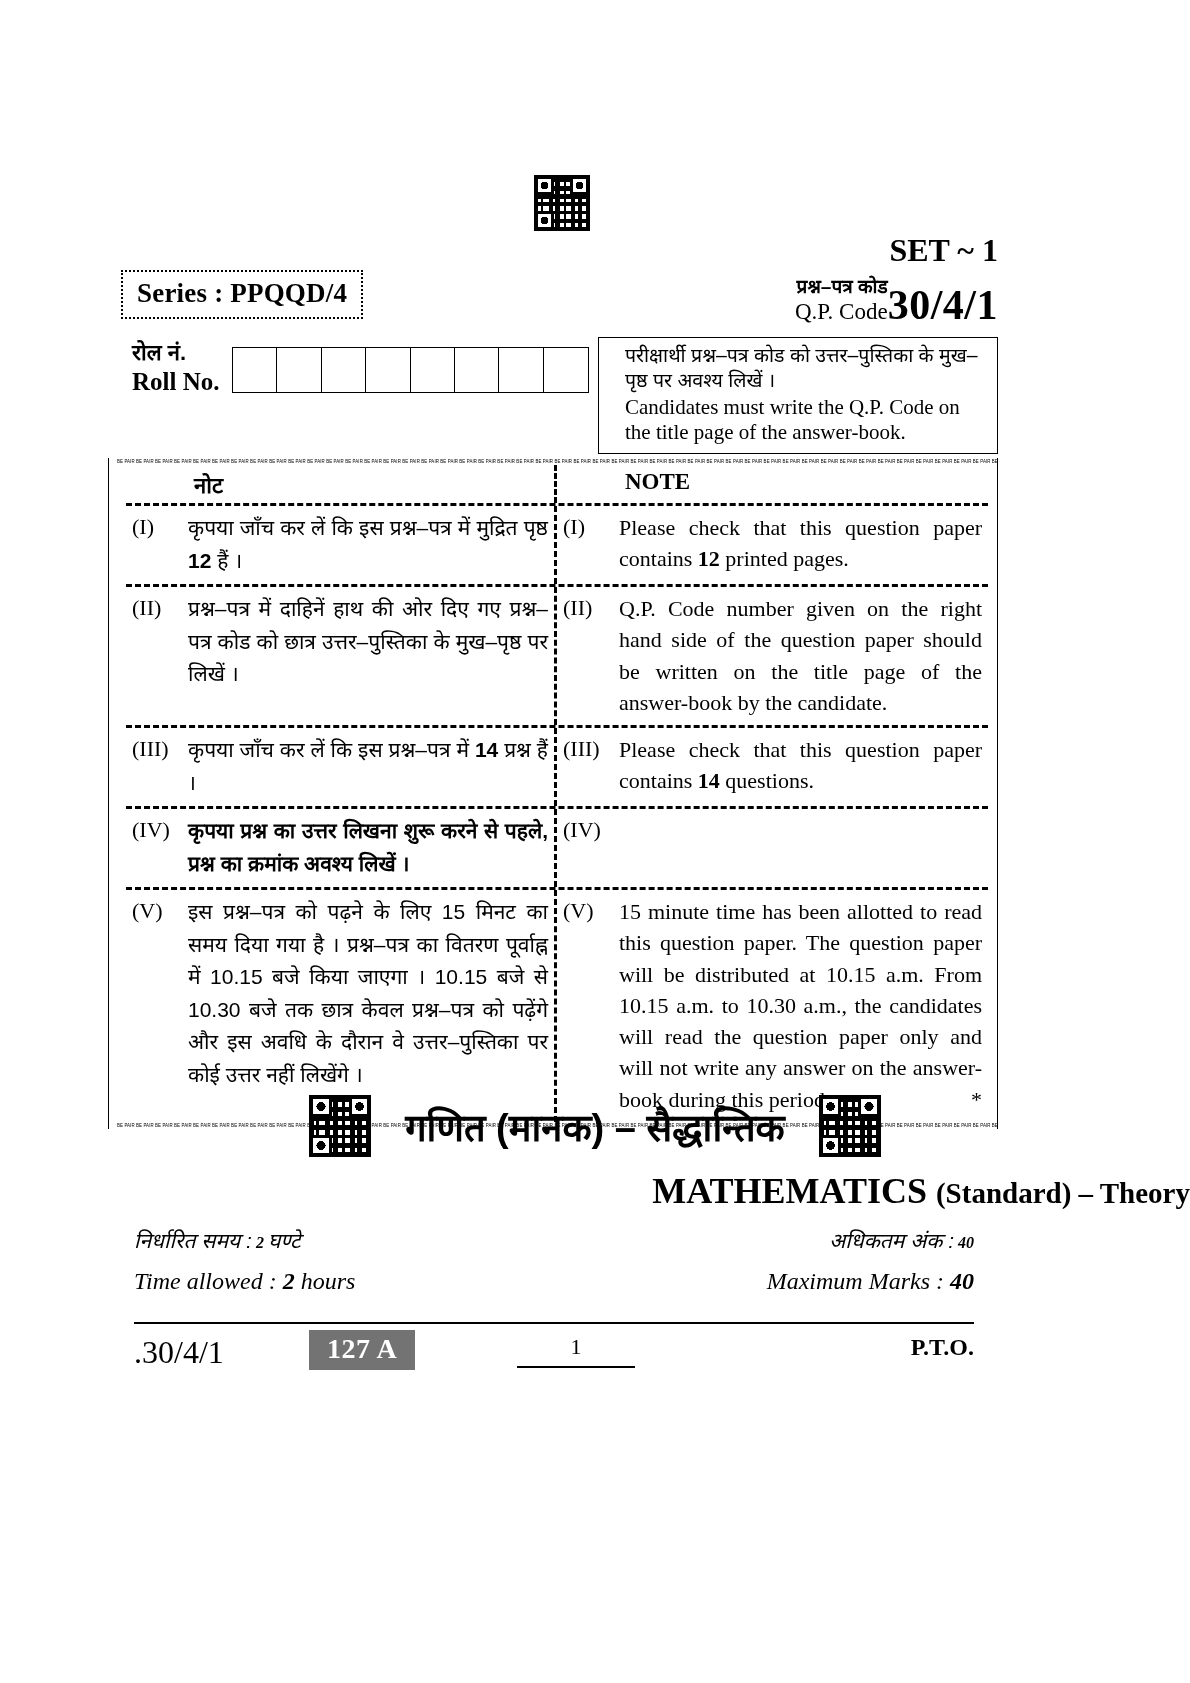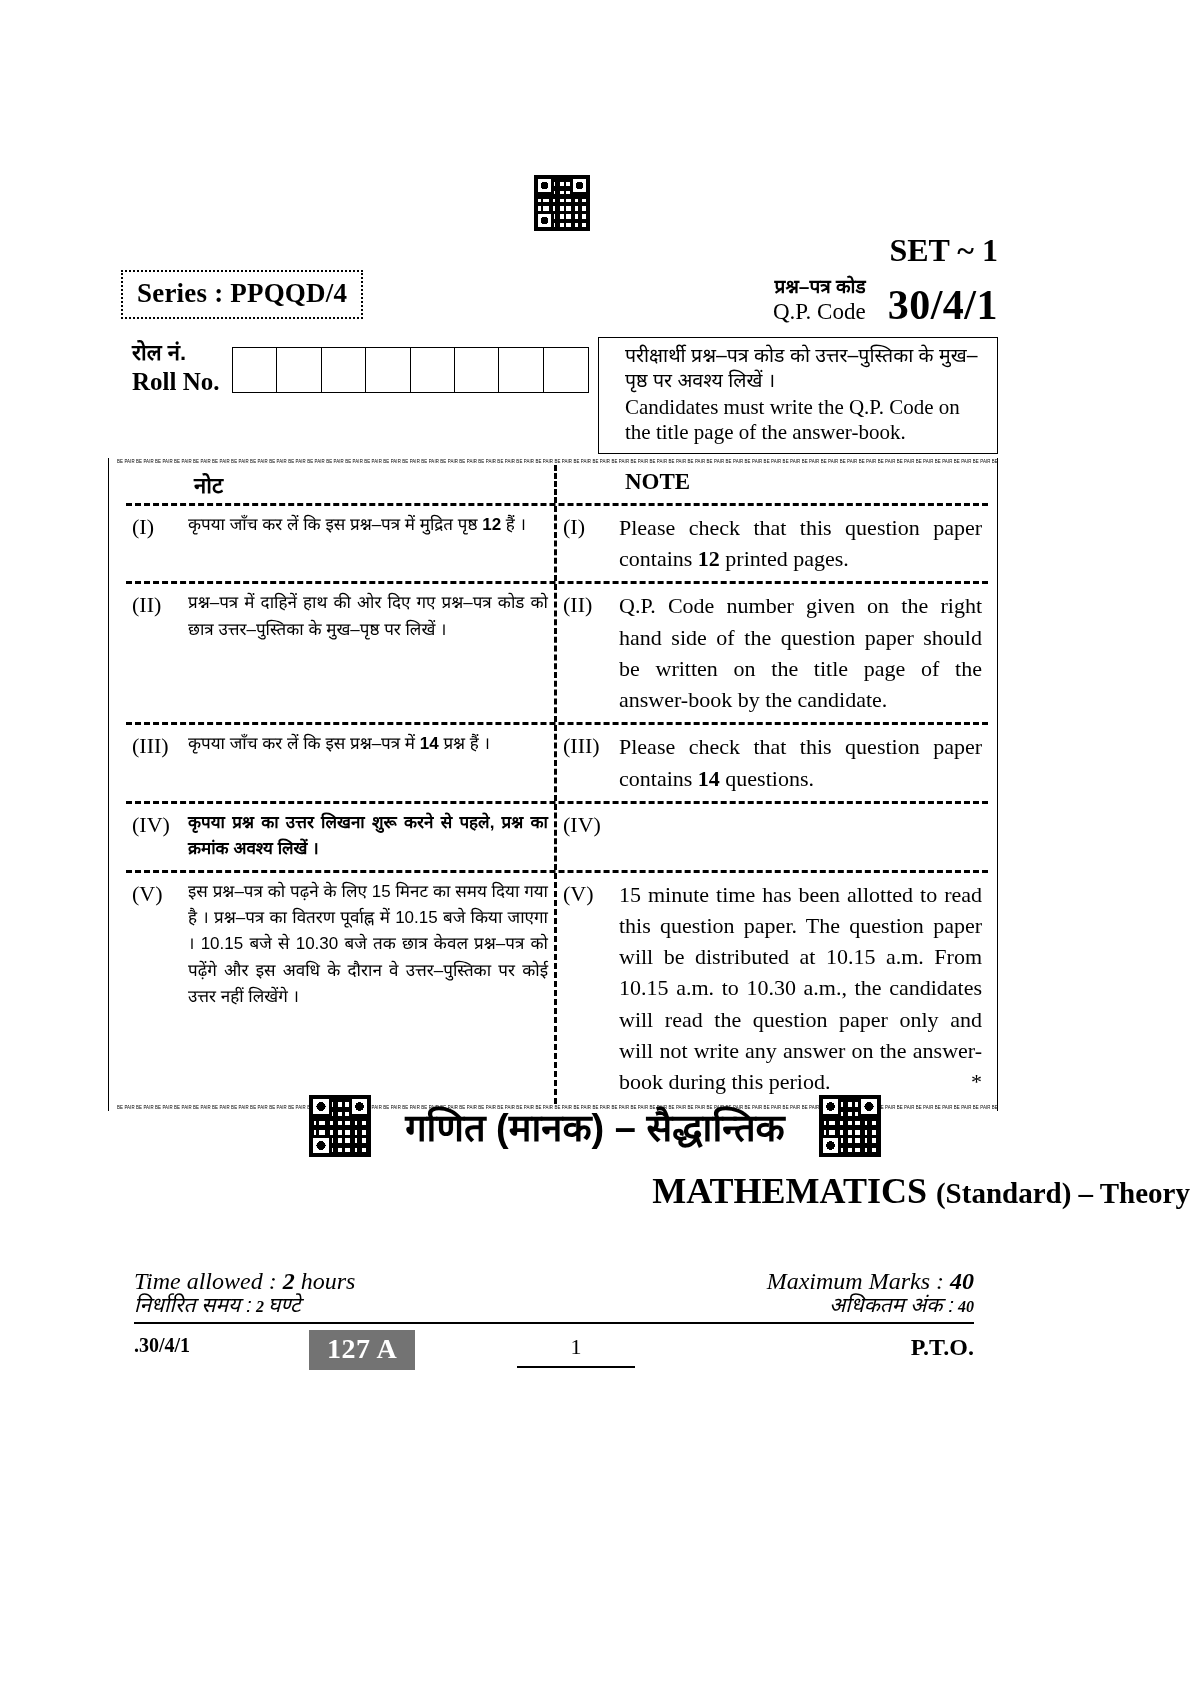--- a/index.html
+++ b/index.html
@@ -81,21 +81,21 @@
     font-weight: bold;
     font-size: 32px;
     white-space: nowrap;
   }
 
   .qp-wrap {
     position: absolute;
     right: 192px; top: 276px;
     display: flex;
     align-items: flex-end;
-    gap: 22px;
+    gap: 0;
     white-space: nowrap;
   }
   .qp-labels {
     text-align: right;
     line-height: 1.18;
   }
   .qp-hi {
     font-family: "Liberation Sans", "DejaVu Sans", sans-serif;
     font-weight: bold;
     font-size: 19px;
@@ -218,21 +218,21 @@
     width: 56px;
     flex: 0 0 56px;
     font-size: 22px;
     line-height: 1.35;
   }
   .rn-en { font-size: 22px; }
 
   .txt-hi {
     flex: 1;
     font-family: "Liberation Sans", "DejaVu Sans", sans-serif;
-    font-size: 17px;
+    font-size: 21px;
     line-height: 1.55;
     text-align: justify;
     text-justify: inter-word;
   }
   .txt-en {
     flex: 1;
     font-size: 22px;
     line-height: 1.42;
     text-align: justify;
     text-justify: inter-word;
@@ -288,21 +288,21 @@
 
   .meta-hi, .meta-en {
     position: absolute;
     left: 134px;
     width: 840px;
     display: flex;
     justify-content: space-between;
     font-style: italic;
     white-space: nowrap;
   }
-  .meta-hi { top: 1290px; gap: 34px; }
+  .meta-hi { top: 1226px; gap: 34px; }
   .meta-en { top: 1268px; font-size: 24px; }
   .meta-hi span.lbl {
     font-family: "Liberation Sans", "DejaVu Sans", sans-serif;
     font-size: 21px;
   }
   .meta-hi b, .meta-en b { font-weight: bold; }
 
   
   .footer-rule {
     position: absolute;
@@ -313,22 +313,22 @@
   }
   .footer {
     position: absolute;
     left: 134px; top: 1330px;
     width: 840px;
     height: 44px;
   }
   .f-code {
     position: absolute;
     left: 0; top: 4px;
-    font-weight: bold;
-    font-size: 20px;
+    font-weight: normal;
+    font-size: 32px;
   }
   .f-badge {
     position: absolute;
     left: 175px; top: 0px;
     background: #737373;
     color: #fff;
     font-weight: bold;
     font-size: 28px;
     padding: 3px 18px 5px 18px;
     letter-spacing: .5px;

